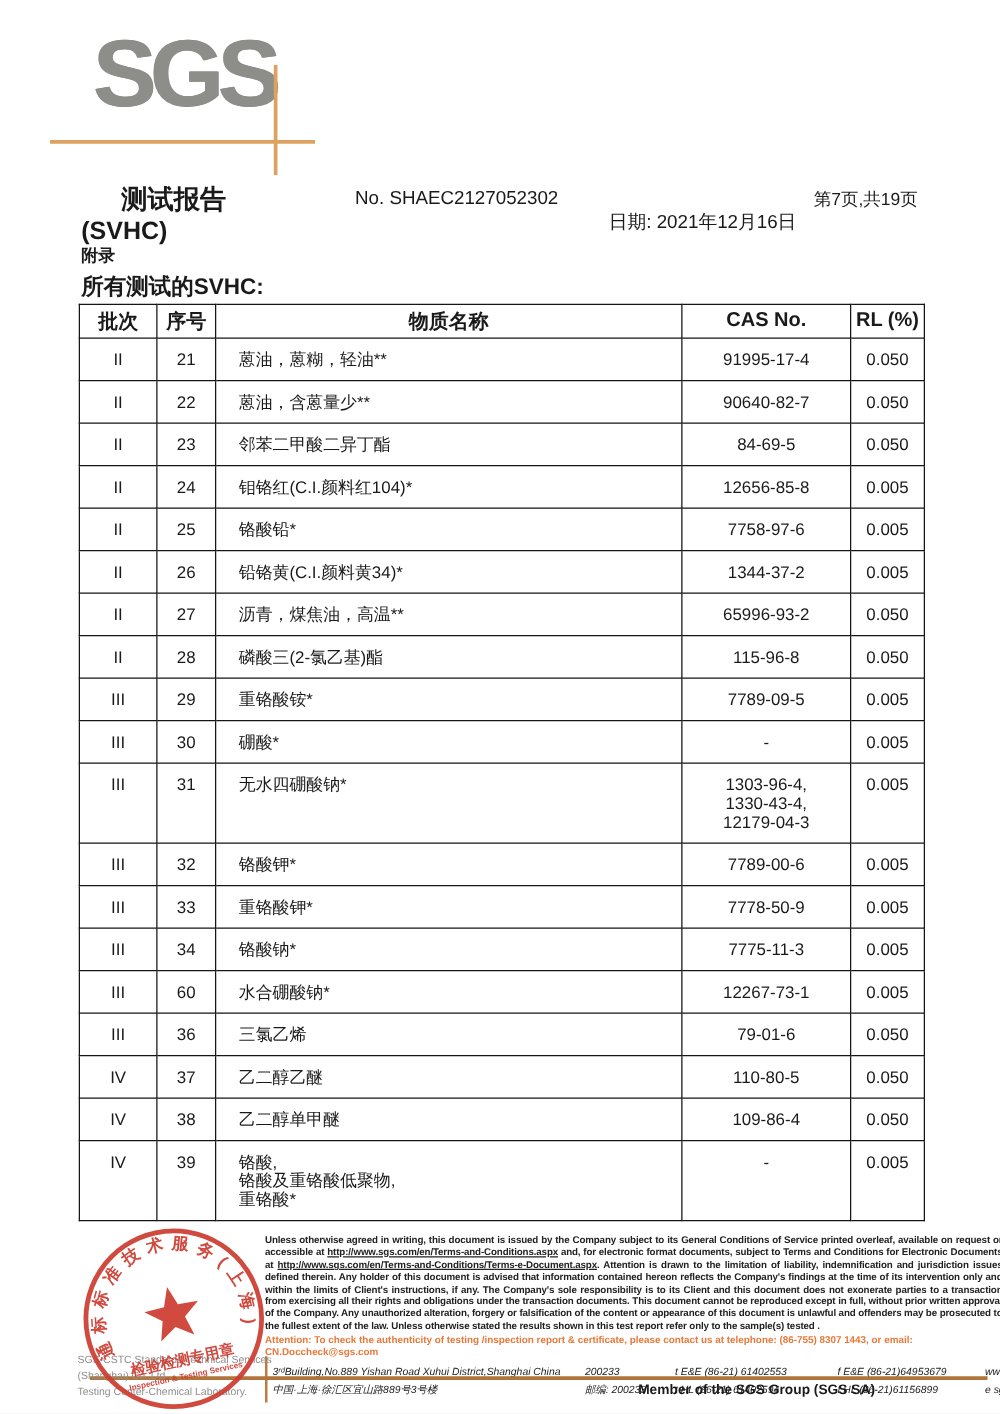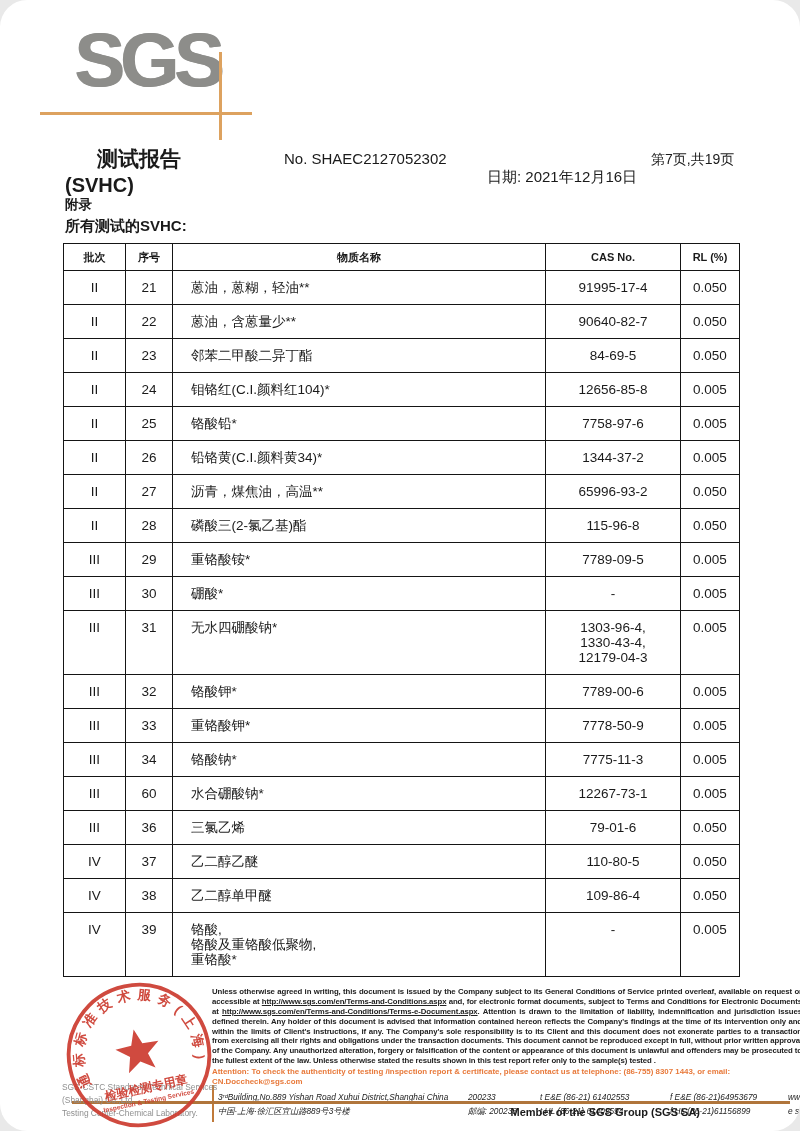--- a/index.html
+++ b/index.html
@@ -1,37 +1,37 @@
 <!DOCTYPE html>
 <html><head>
 <meta charset="utf-8">
 <style>
   * { margin:0; padding:0; box-sizing:border-box; }
   body { background:#e9e9e9; font-family:"Liberation Sans","DejaVu Sans",sans-serif; }
-  .page { position:relative; width:800px; height:1131px; background:#ffffff; margin:0 auto; overflow:hidden; color:#1a1a1a;border-radius:27px; }
+  .page { position:relative; width:800px; height:1131px; background:#ffffff; margin:0 auto; overflow:hidden; color:#1a1a1a; }
 
   
   .logo-text { position:absolute; left:74px; top:16px; font-size:76px; font-weight:bold; letter-spacing:-5px; color:#8d8d8a; text-shadow:1px 0 0 #8d8d8a; }
   .logo-hline { position:absolute; left:40px; top:112px; width:212px; height:3px; background:#dda25f; }
   .logo-vline { position:absolute; left:219px; top:52px; width:3px; height:88px; background:#dda25f; }
 
   
   .title-1 { position:absolute; left:65px; top:145px; font-size:21px; font-weight:bold;margin-left:32px; }
   .title-2 { position:absolute; left:65px; top:174px; font-size:20px; font-weight:bold; }
   .report-no { position:absolute; left:284px; top:150px; font-size:15px; }
   .report-date { position:absolute; left:487px; top:168px; font-size:15px; }
   .page-info { position:absolute; left:651px; top:151px; font-size:14px; }
   .annex { position:absolute; left:65px; top:196px; font-size:13.5px; font-weight:bold; }
-  .subtitle { position:absolute; left:65px; top:217px; font-size:15px; font-weight:bold; }
+  .subtitle { position:absolute; left:65px; top:217px; font-size:18px; font-weight:bold; }
 
   
   .tbl-wrap { position:absolute; left:63px; top:243px; }
   table { border-collapse:collapse; table-layout:fixed; width:676px; }
   th, td { border:1.6px solid #151515; }
-  th { height:27px; font-size:11px; font-weight:bold; text-align:center; }
+  th { height:27px; font-size:16px; font-weight:bold; text-align:center; }
   td { padding:9px 5px; font-size:13.5px; line-height:15px; vertical-align:top; text-align:center; white-space:pre-line; }
   td.col-name { text-align:left; padding-left:18px; }
   col.c-batch { width:62px; } col.c-no { width:47px; } col.c-name { width:373px; }
   col.c-cas { width:135px; } col.c-rl { width:59px; }
 
   
   .footer-right { position:absolute; left:212px; top:987px; width:590px; }
   .disclaimer { font-size:7.8px; font-weight:bold; line-height:1.27; text-align:justify; color:#222; letter-spacing:-0.1px; }
   .attention { font-size:7.9px; font-weight:bold; line-height:1.27; color:#e8793a; margin-top:1px; text-align:left; }
   .address-grid { display:grid; grid-template-columns:250px 72px 130px 118px 1fr; margin-top:3px; padding-left:6px; font-size:8.3px; line-height:14px; color:#222; }

